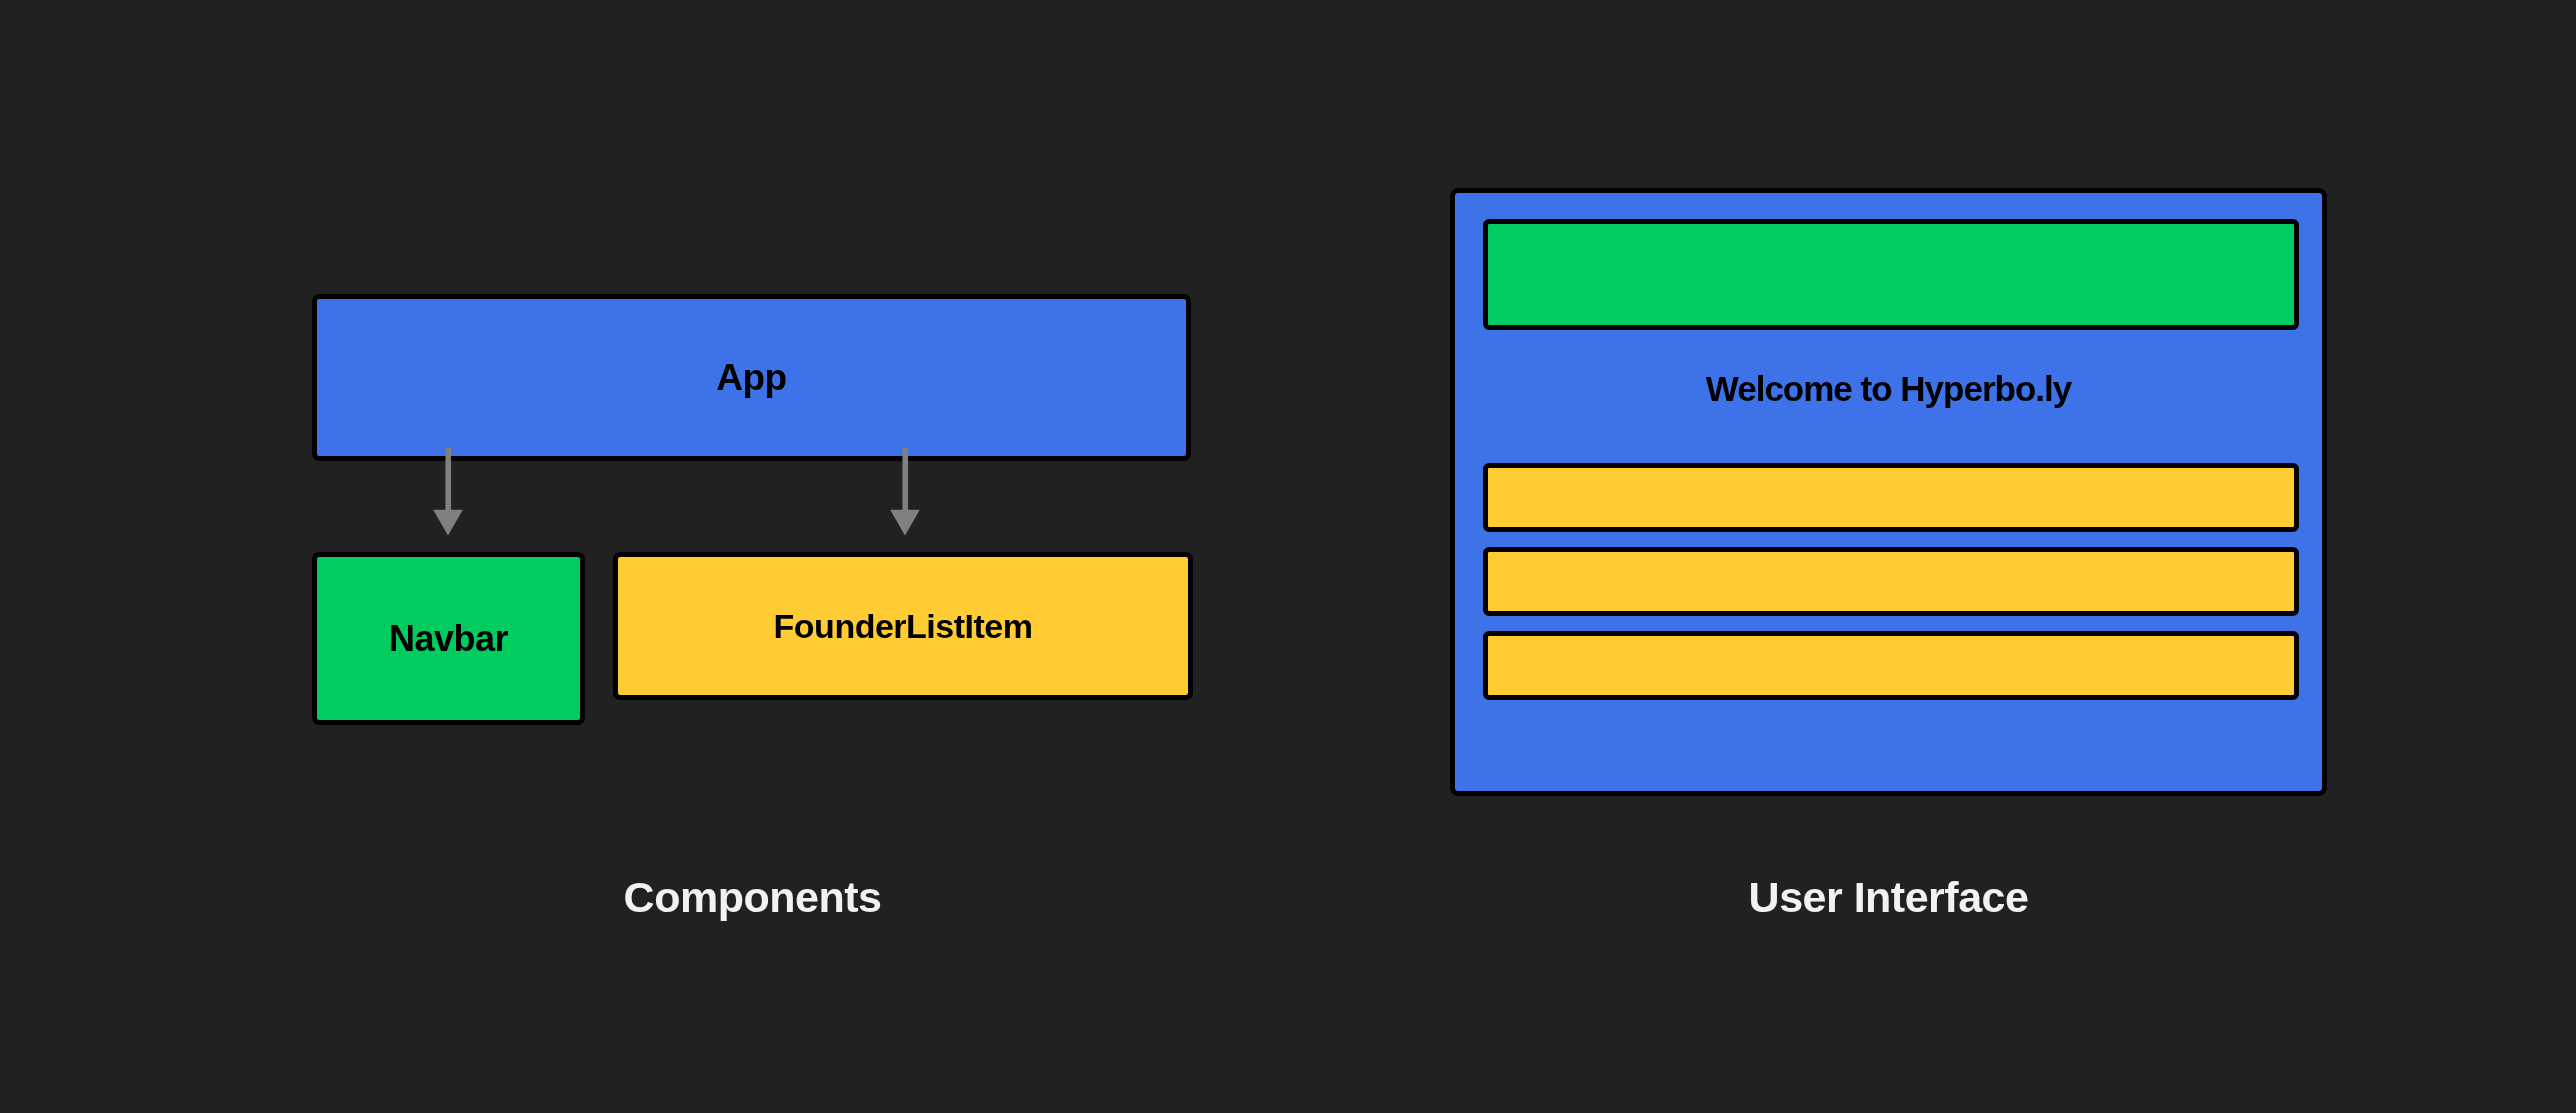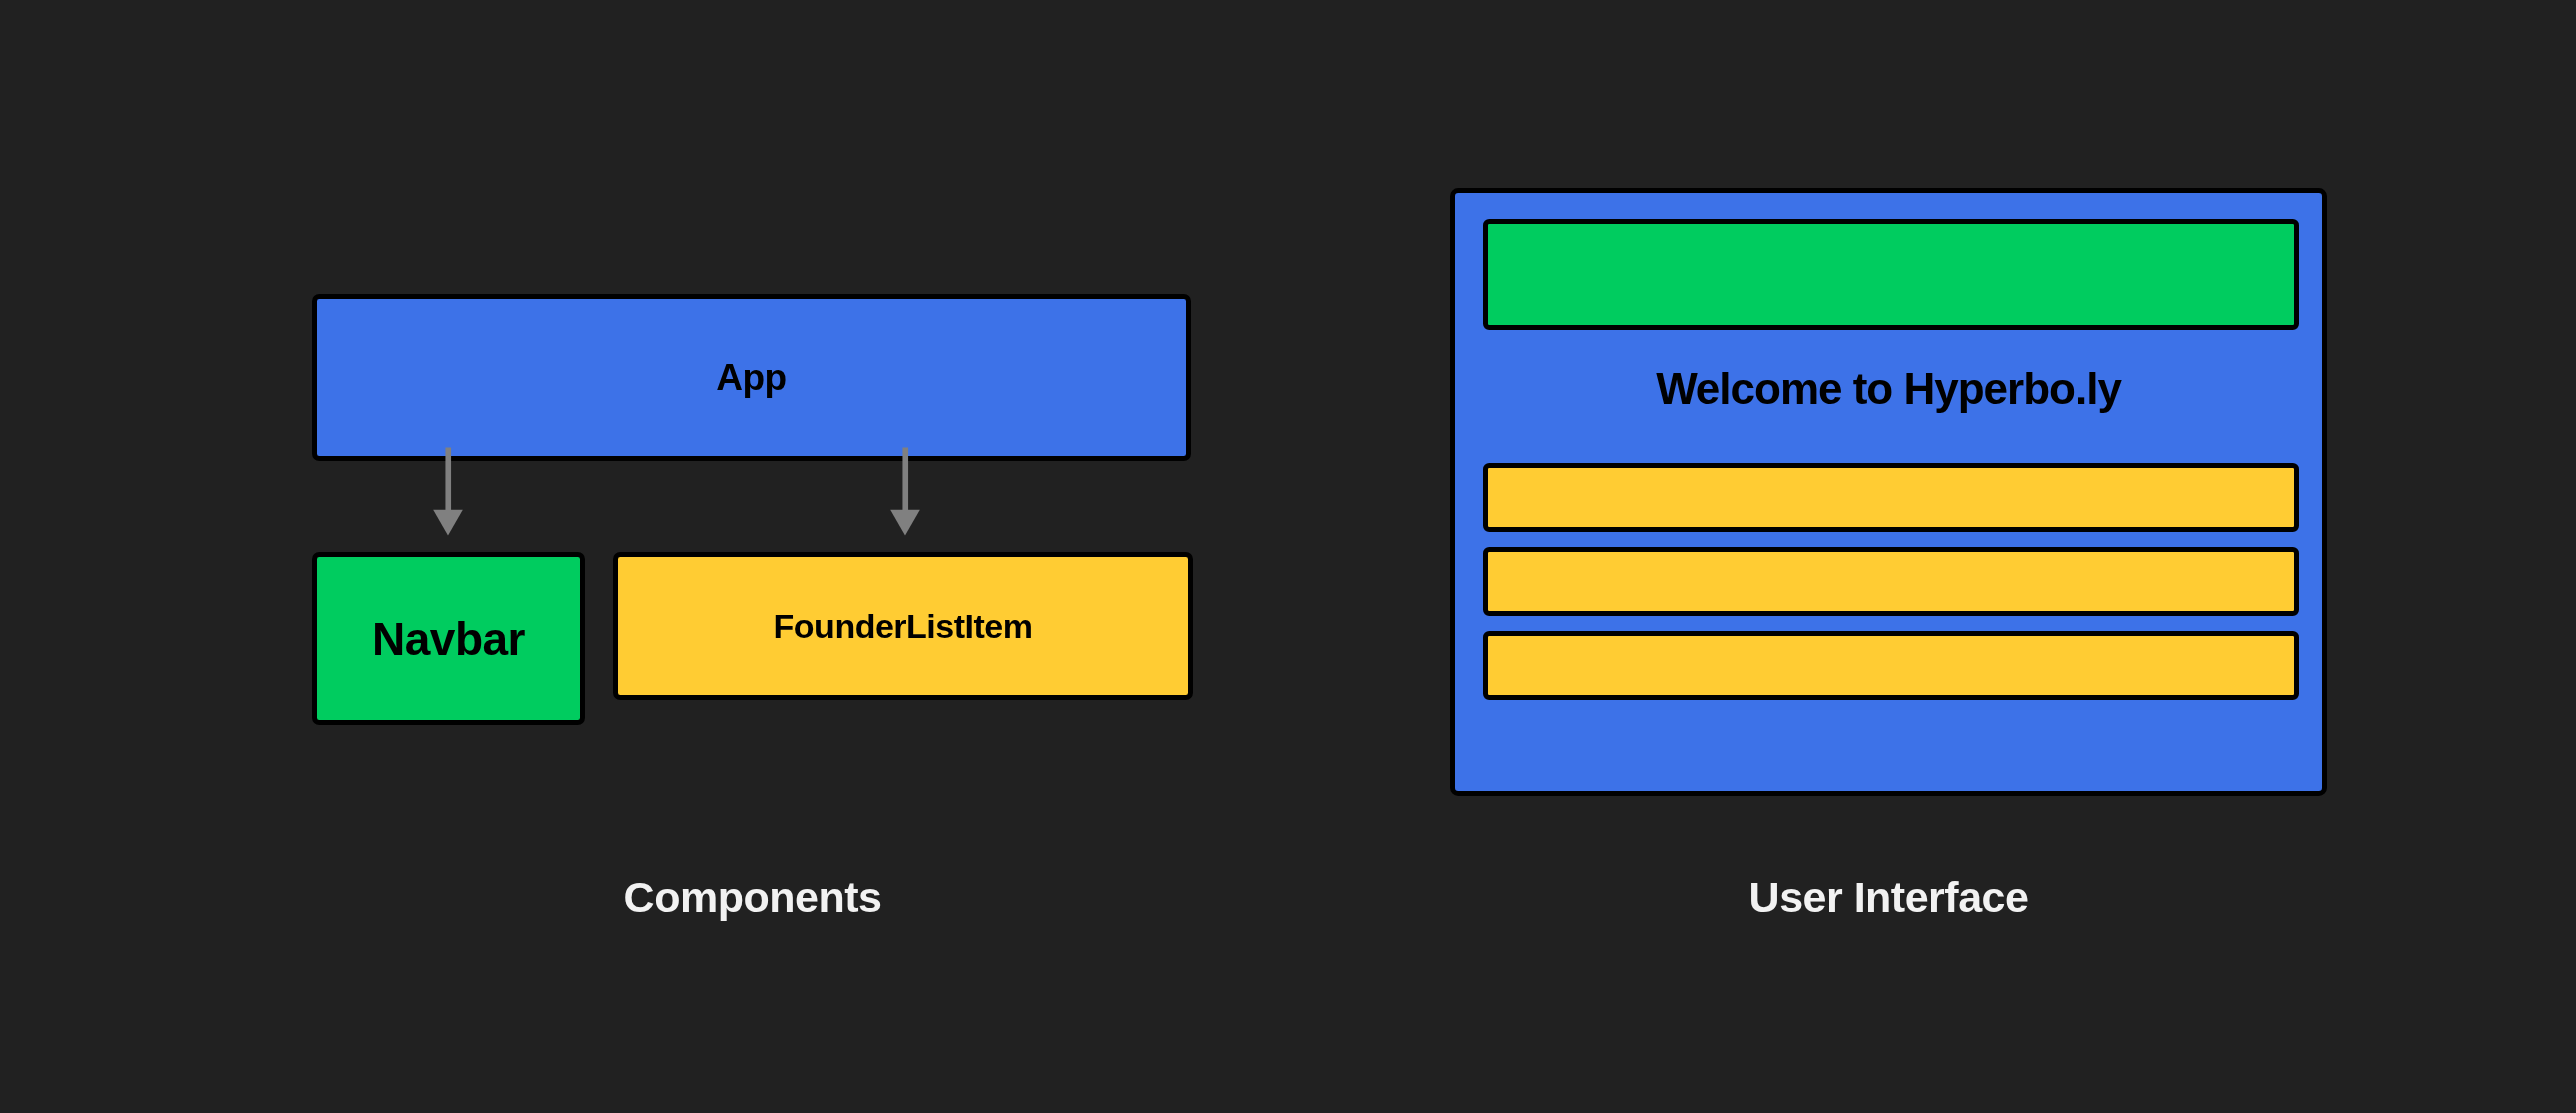--- a/index.html
+++ b/index.html
@@ -43,21 +43,21 @@
 
   
   #app-node {
     left: 312px;  top: 278px;
     width: 879px; height: 167px;
     font-size: 37px;
   }
   #navbar-node {
     left: 312px;  top: 536px;
     width: 273px; height: 173px;
-    font-size: 46px;
+    font-size: 36px;
   }
   #founder-node {
     left: 613px; top: 536px;
     width: 580px; height: 148px;
     font-size: 34px;
   }
 
   
   .arrow {
     position: absolute;
@@ -93,21 +93,21 @@
   }
   #ui-heading {
     position: absolute;
     left: 0; right: 0;
     top: 155px;
     height: 82px;
     display: flex;
     align-items: center;
     justify-content: center;
     color: #000000;
-    font-size: 44px;
+    font-size: 35px;
     font-weight: 700;
     font-stretch: condensed;
     letter-spacing: -1px;
     white-space: nowrap;
   }
   #ui-row-0 { top: 270px;  height: 69px; background: #FFCC33; }
   #ui-row-1 { top: 354px;  height: 69px; background: #FFCC33; }
   #ui-row-2 { top: 438px;  height: 69px; background: #FFCC33; }
 
   

